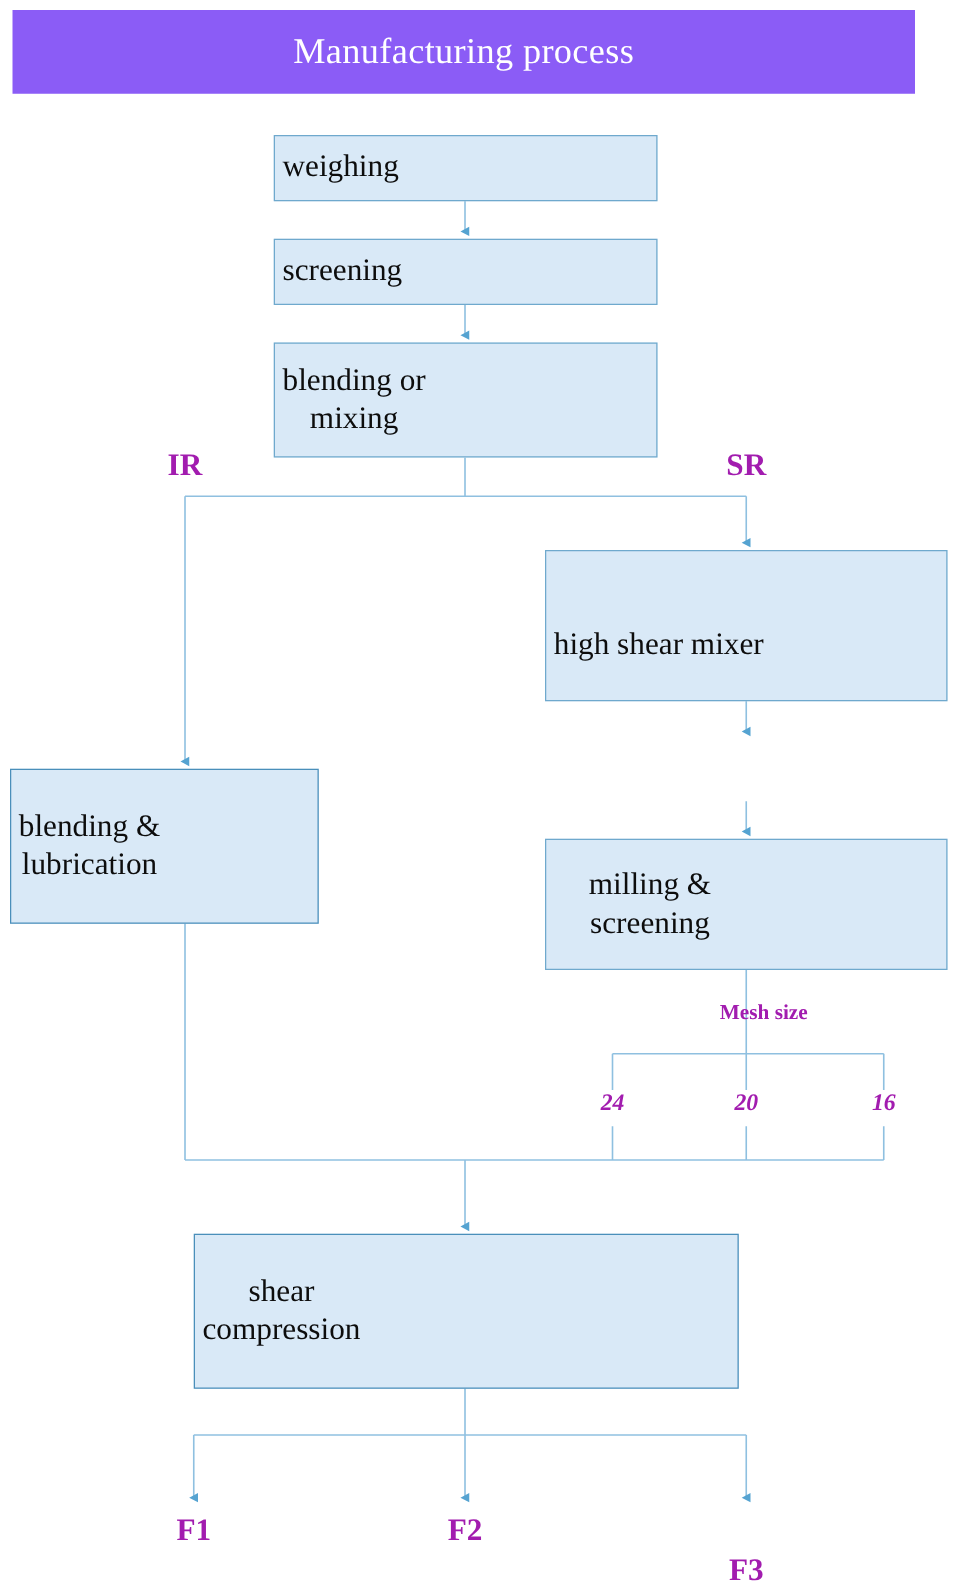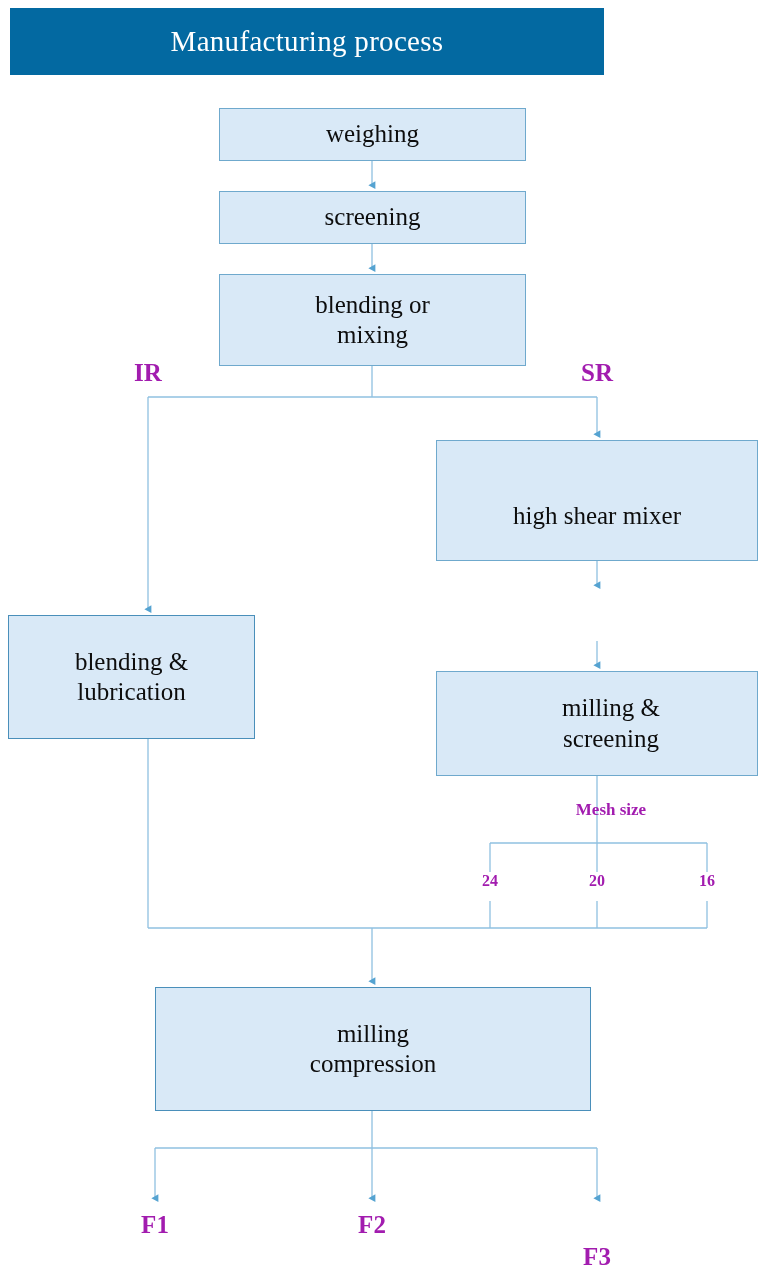--- a/index.html
+++ b/index.html
@@ -19,44 +19,43 @@
     width: 773px;
     height: 1265px;
     background: #ffffff;
   }
 
   
   .header-bar {
     position: absolute;
     left: 10px;
     top: 8px;
-    width: 594px;
+    width: 722px;
     height: 67px;
-    background: #0369a1;
+    background: #8b5cf6;
     display: flex;
     align-items: center;
     justify-content: center;
   }
   .header-title {
     font-family: "Liberation Serif", serif;
     font-size: 29px;
     color: #ffffff;
     letter-spacing: 0.3px;
     line-height: 1;
   }
 
   
   .pbox {
     position: absolute;
     background: #d9e9f7;
     border: 1.4px solid #6fa9cd;
     box-sizing: border-box;
     display: flex;
     align-items: center;
-    justify-content: center;
     text-align: center;
   }
   .pbox .ptext {
     font-family: "Liberation Serif", serif;
     font-size: 25px;
     color: #0d0d0d;
     line-height: 1.22;
     padding: 0 6px;
   }
   .pbox.strong-border { border-color: #4a8fba; }
@@ -65,21 +64,21 @@
   .blabel {
     position: absolute;
     font-family: "Liberation Serif", serif;
     font-weight: bold;
     color: #a21caf;
     text-align: center;
     line-height: 1;
     white-space: nowrap;
   }
   .blabel.big  { font-size: 25px; }
-  .blabel.mid  { font-size: 16px; }
+  .blabel.mid  { font-size: 19px; font-style: italic; }
   .blabel.mesh { font-size: 17px; }
 
   
   #connectors {
     position: absolute;
     left: 0;
     top: 0;
     width: 773px;
     height: 1265px;
     pointer-events: none;
@@ -174,21 +173,21 @@
 
   <div class="pbox strong-border" style="left:8px; top:615px; width:247px; height:124px;">
     <span class="ptext">
       <span>blending &amp;</span><br>
       <span>lubrication</span>
     </span>
   </div>
 
   <div class="pbox strong-border" style="left:155px; top:987px; width:436px; height:124px;">
     <span class="ptext">
-      <span>milling</span><br>
+      <span>shear</span><br>
       <span>compression</span>
     </span>
   </div>
 
   <div class="blabel big" style="left:108px; top:360px; width:80px;">IR</div>
 
   <div class="blabel big" style="left:557px; top:360px; width:80px;">SR</div>
 
   <div class="blabel mesh" style="left:531px; top:801px; width:160px;">Mesh size</div>
 

